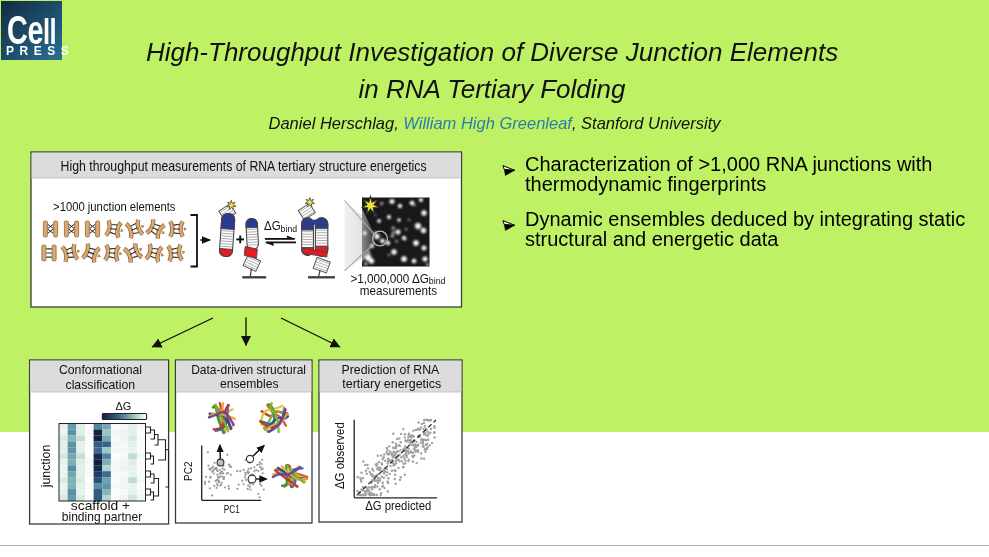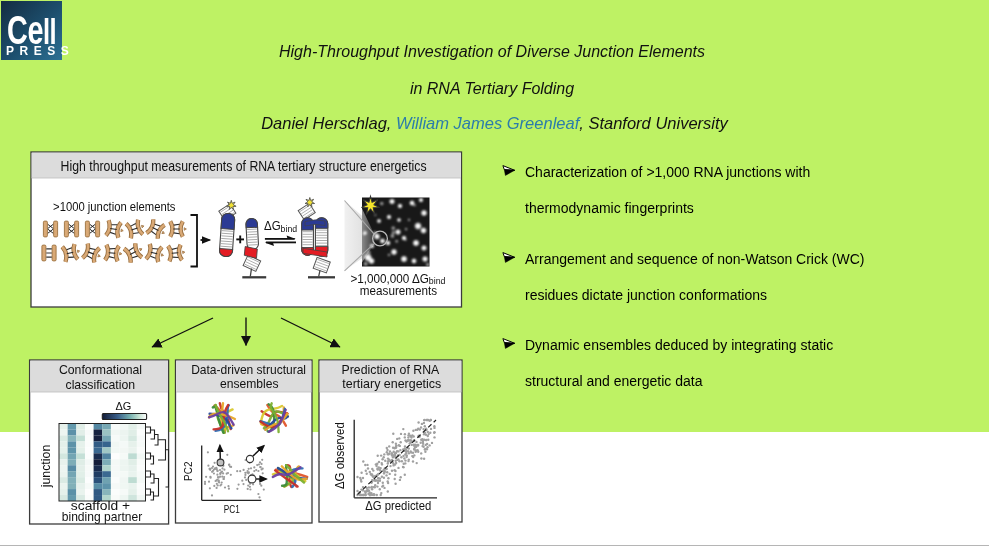--- a/index.html
+++ b/index.html
@@ -6,38 +6,38 @@
   font-family:"Liberation Sans", sans-serif; }
 #page { position:relative; width:989px; height:432px; background:#bef264; }
 #logo { position:absolute; left:1px; top:1px; width:61px; height:59px;
   background:linear-gradient(135deg,#132c41 0%,#1d4f6e 55%,#2d7093 100%); color:#fff; }
 #logo .c { position:absolute; left:6px; top:9px; font-size:40px; font-weight:bold;
   letter-spacing:-0.5px; transform:scaleX(0.72); transform-origin:0 0; line-height:40px; }
 #logo .c2 { font-size:35.5px; letter-spacing:-1px; }
 #logo .p { position:absolute; left:5px; top:42.5px; font-size:12px; font-weight:bold;
   letter-spacing:5.5px; }
 #title { position:absolute; left:0; top:34px; width:984px; text-align:center;
-  font-style:italic; font-size:16px; line-height:36.5px; color:#111; }
+  font-style:italic; font-size:26px; line-height:36.5px; color:#111; }
 #authors { position:absolute; left:0; top:113.5px; width:989px; text-align:center;
   font-style:italic; font-size:16.5px; color:#111; }
 #authors .gl { color:#2b7cab; }
 #bullets { position:absolute; left:502px; top:154px; width:486px; }
-.li { position:relative; padding-left:23px; font-size:14px; line-height:36px;
+.li { position:relative; padding-left:23px; font-size:20px; line-height:20px;
   color:#000; margin-bottom:14.6px; }
 .li svg { position:absolute; left:0; top:9px; }
 #rule { position:absolute; left:0; top:545px; width:989px; height:1px; background:#b5b5b5; }
 </style></head>
 <body>
 <div id="page">
 <div id="logo">
       <div class="c">Ce<span class="c2">ll</span></div>
       <div class="p">PRESS</div>
     </div>
 <div id="title">High-Throughput Investigation of Diverse Junction Elements<br>in RNA Tertiary Folding</div>
-<div id="authors">Daniel Herschlag, <span class="gl">William James Greenleaf</span>, Stanford University</div>
+<div id="authors">Daniel Herschlag, <span class="gl">William High Greenleaf</span>, Stanford University</div>
 
 <svg id="fig" style="position:absolute;left:0;top:145px;font-family:&quot;Liberation Sans&quot;,sans-serif" width="470" height="412" viewBox="0 145 470 412">
 <defs>
   <radialGradient id="dg">
           <stop offset="0%" stop-color="#fff"></stop>
           <stop offset="60%" stop-color="#ffffff" stop-opacity="0.95"></stop>
           <stop offset="100%" stop-color="#fff" stop-opacity="0"></stop>
         </radialGradient>
   <linearGradient id="cone2" x1="0" y1="0" x2="1" y2="0">
     <stop offset="0%" stop-color="#ffffff" stop-opacity="0.9"></stop>
@@ -991,20 +991,16 @@
 </svg>
 
 <div id="bullets">
   <div class="li"><svg width="14" height="14" viewBox="0 0 14 14">
           <path d="M0.9,2.6 L12.7,7.3 L2.3,6.6 Z" fill="#fff" stroke="#000" stroke-width="1.0"></path>
           <path d="M2.3,6.6 L12.7,7.3 L3.4,12.4 Z" fill="#000" stroke="#000" stroke-width="0.5"></path>
         </svg>Characterization of &gt;1,000 RNA junctions with<br>thermodynamic fingerprints</div>
   <div class="li"><svg width="14" height="14" viewBox="0 0 14 14">
           <path d="M0.9,2.6 L12.7,7.3 L2.3,6.6 Z" fill="#fff" stroke="#000" stroke-width="1.0"></path>
           <path d="M2.3,6.6 L12.7,7.3 L3.4,12.4 Z" fill="#000" stroke="#000" stroke-width="0.5"></path>
-        </svg>Arrangement and sequence of non-Watson Crick (WC)<br>residues dictate junction conformations</div>
-  <div class="li"><svg width="14" height="14" viewBox="0 0 14 14">
-          <path d="M0.9,2.6 L12.7,7.3 L2.3,6.6 Z" fill="#fff" stroke="#000" stroke-width="1.0"></path>
-          <path d="M2.3,6.6 L12.7,7.3 L3.4,12.4 Z" fill="#000" stroke="#000" stroke-width="0.5"></path>
         </svg>Dynamic ensembles deduced by integrating static<br>structural and energetic data</div>
 </div>
 
 <div id="rule"></div>
 </div>
 </body></html>

